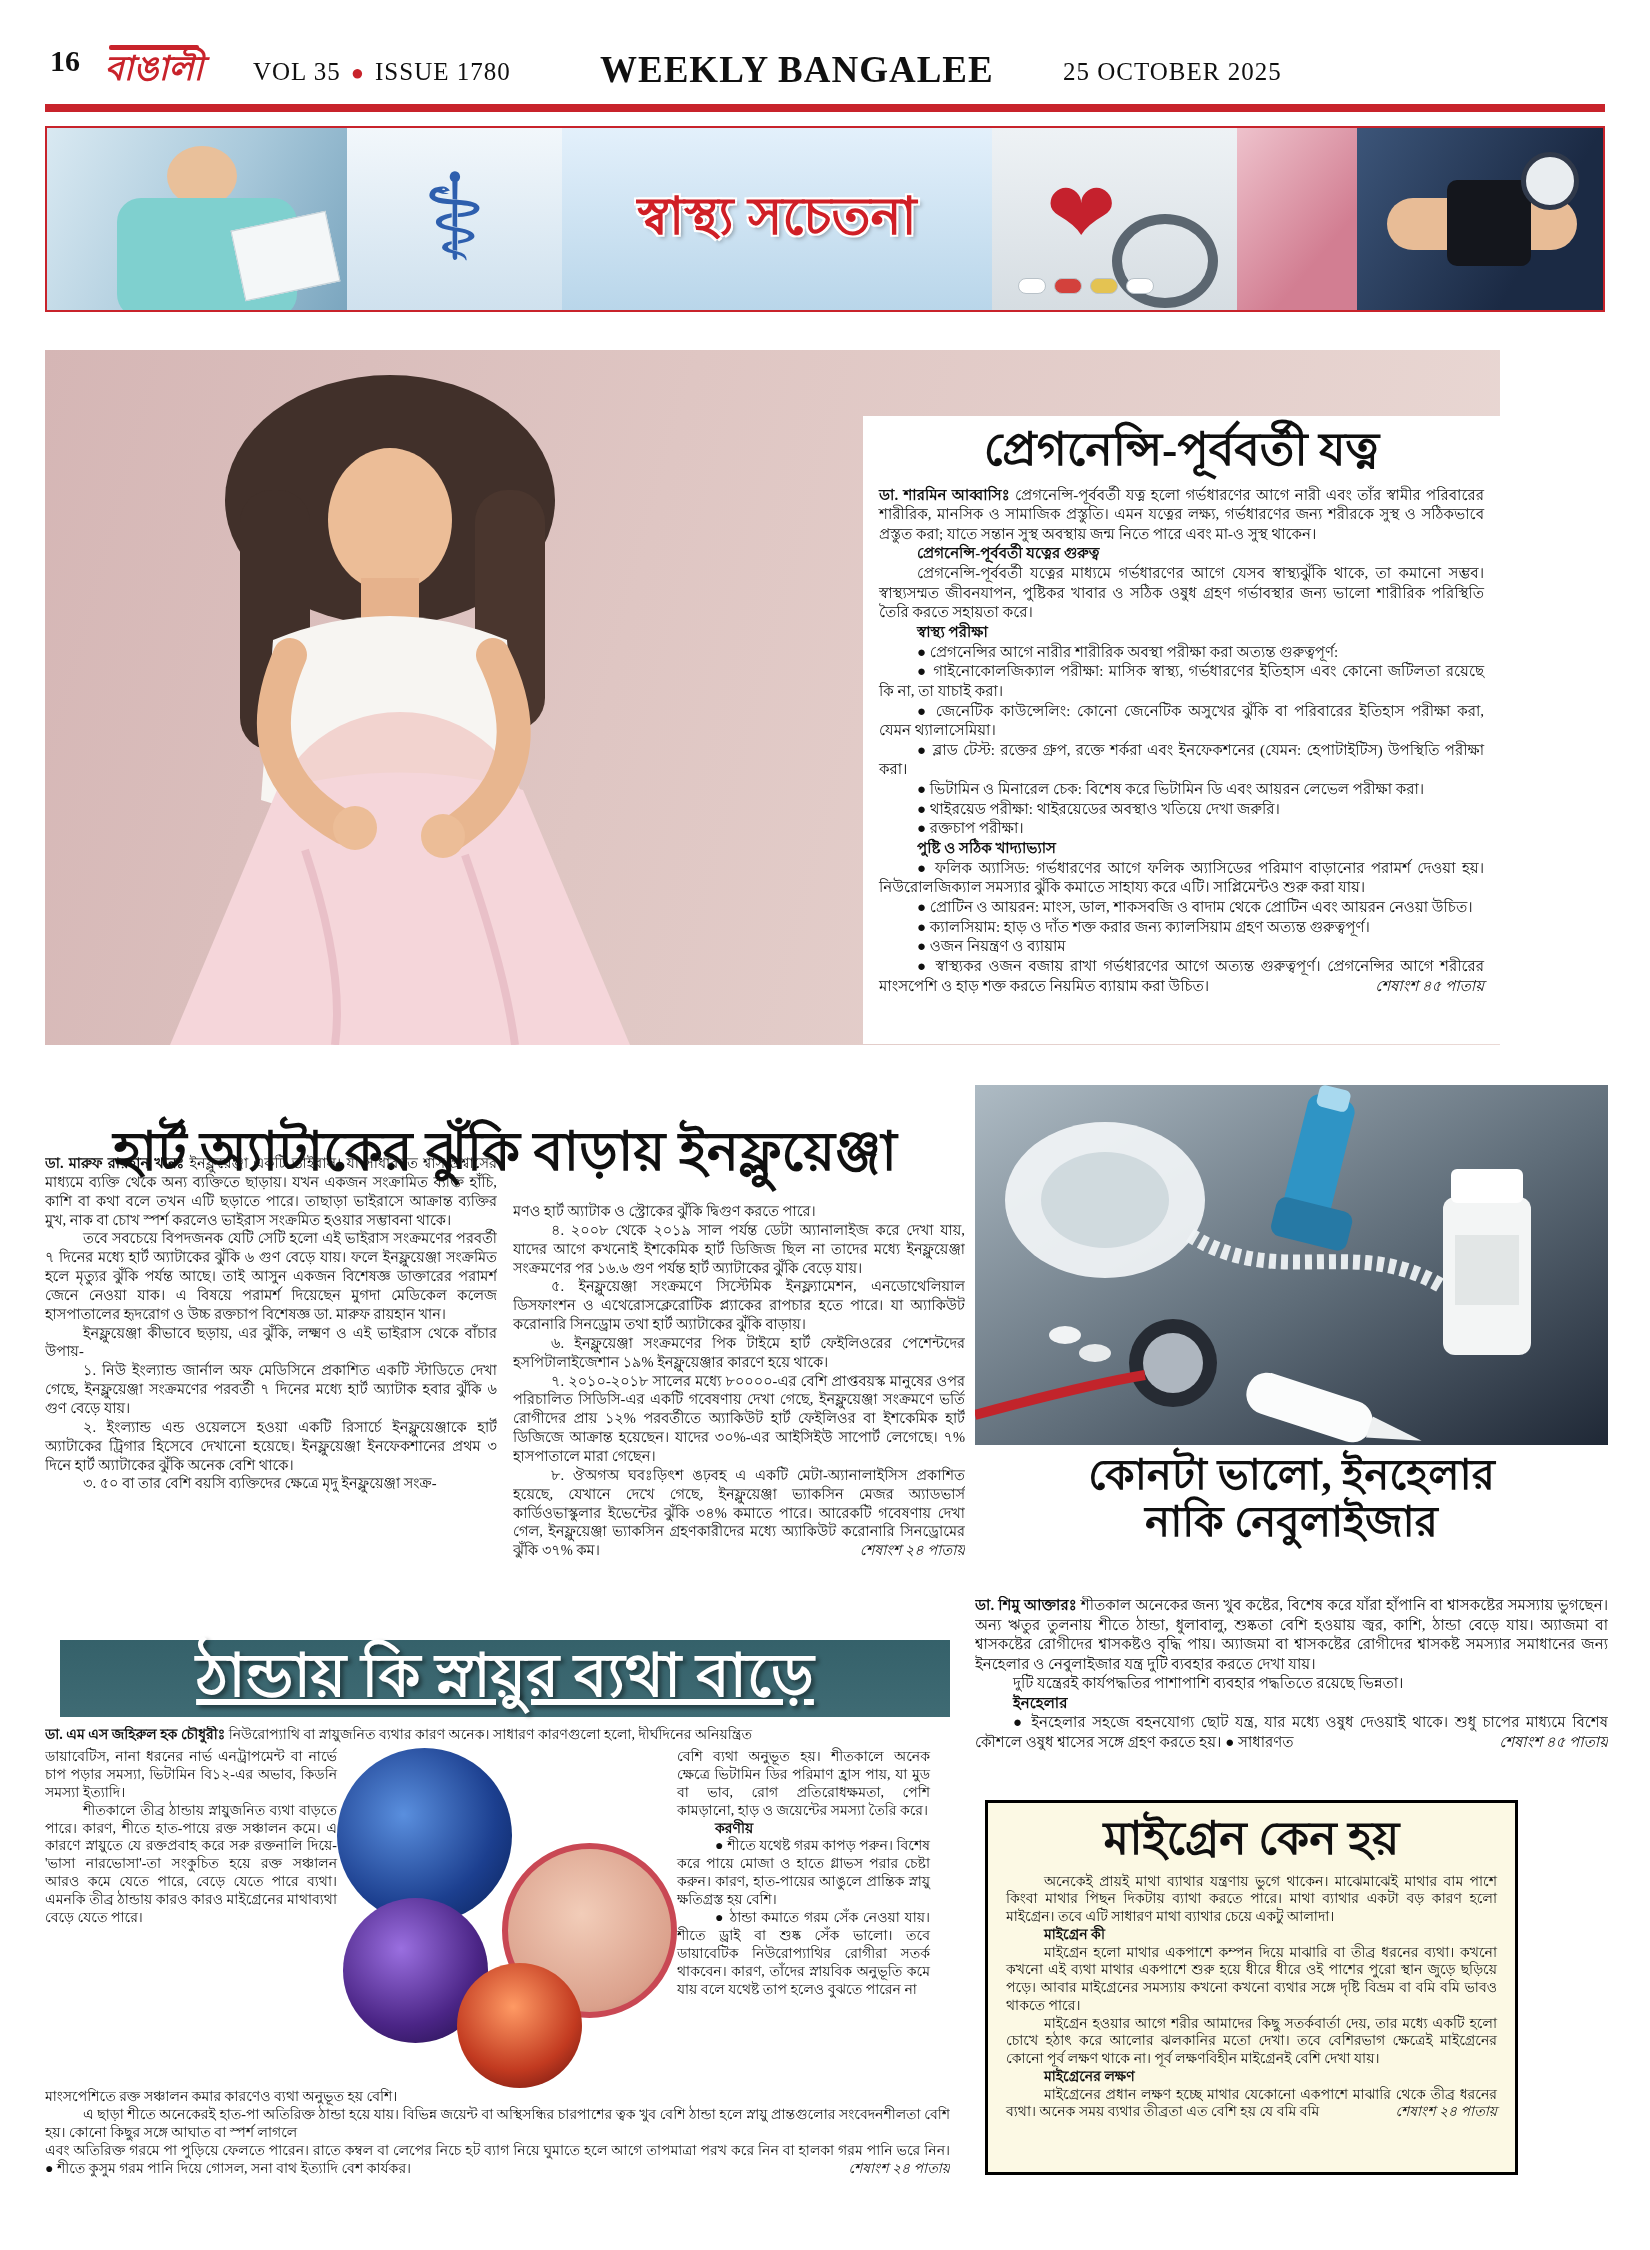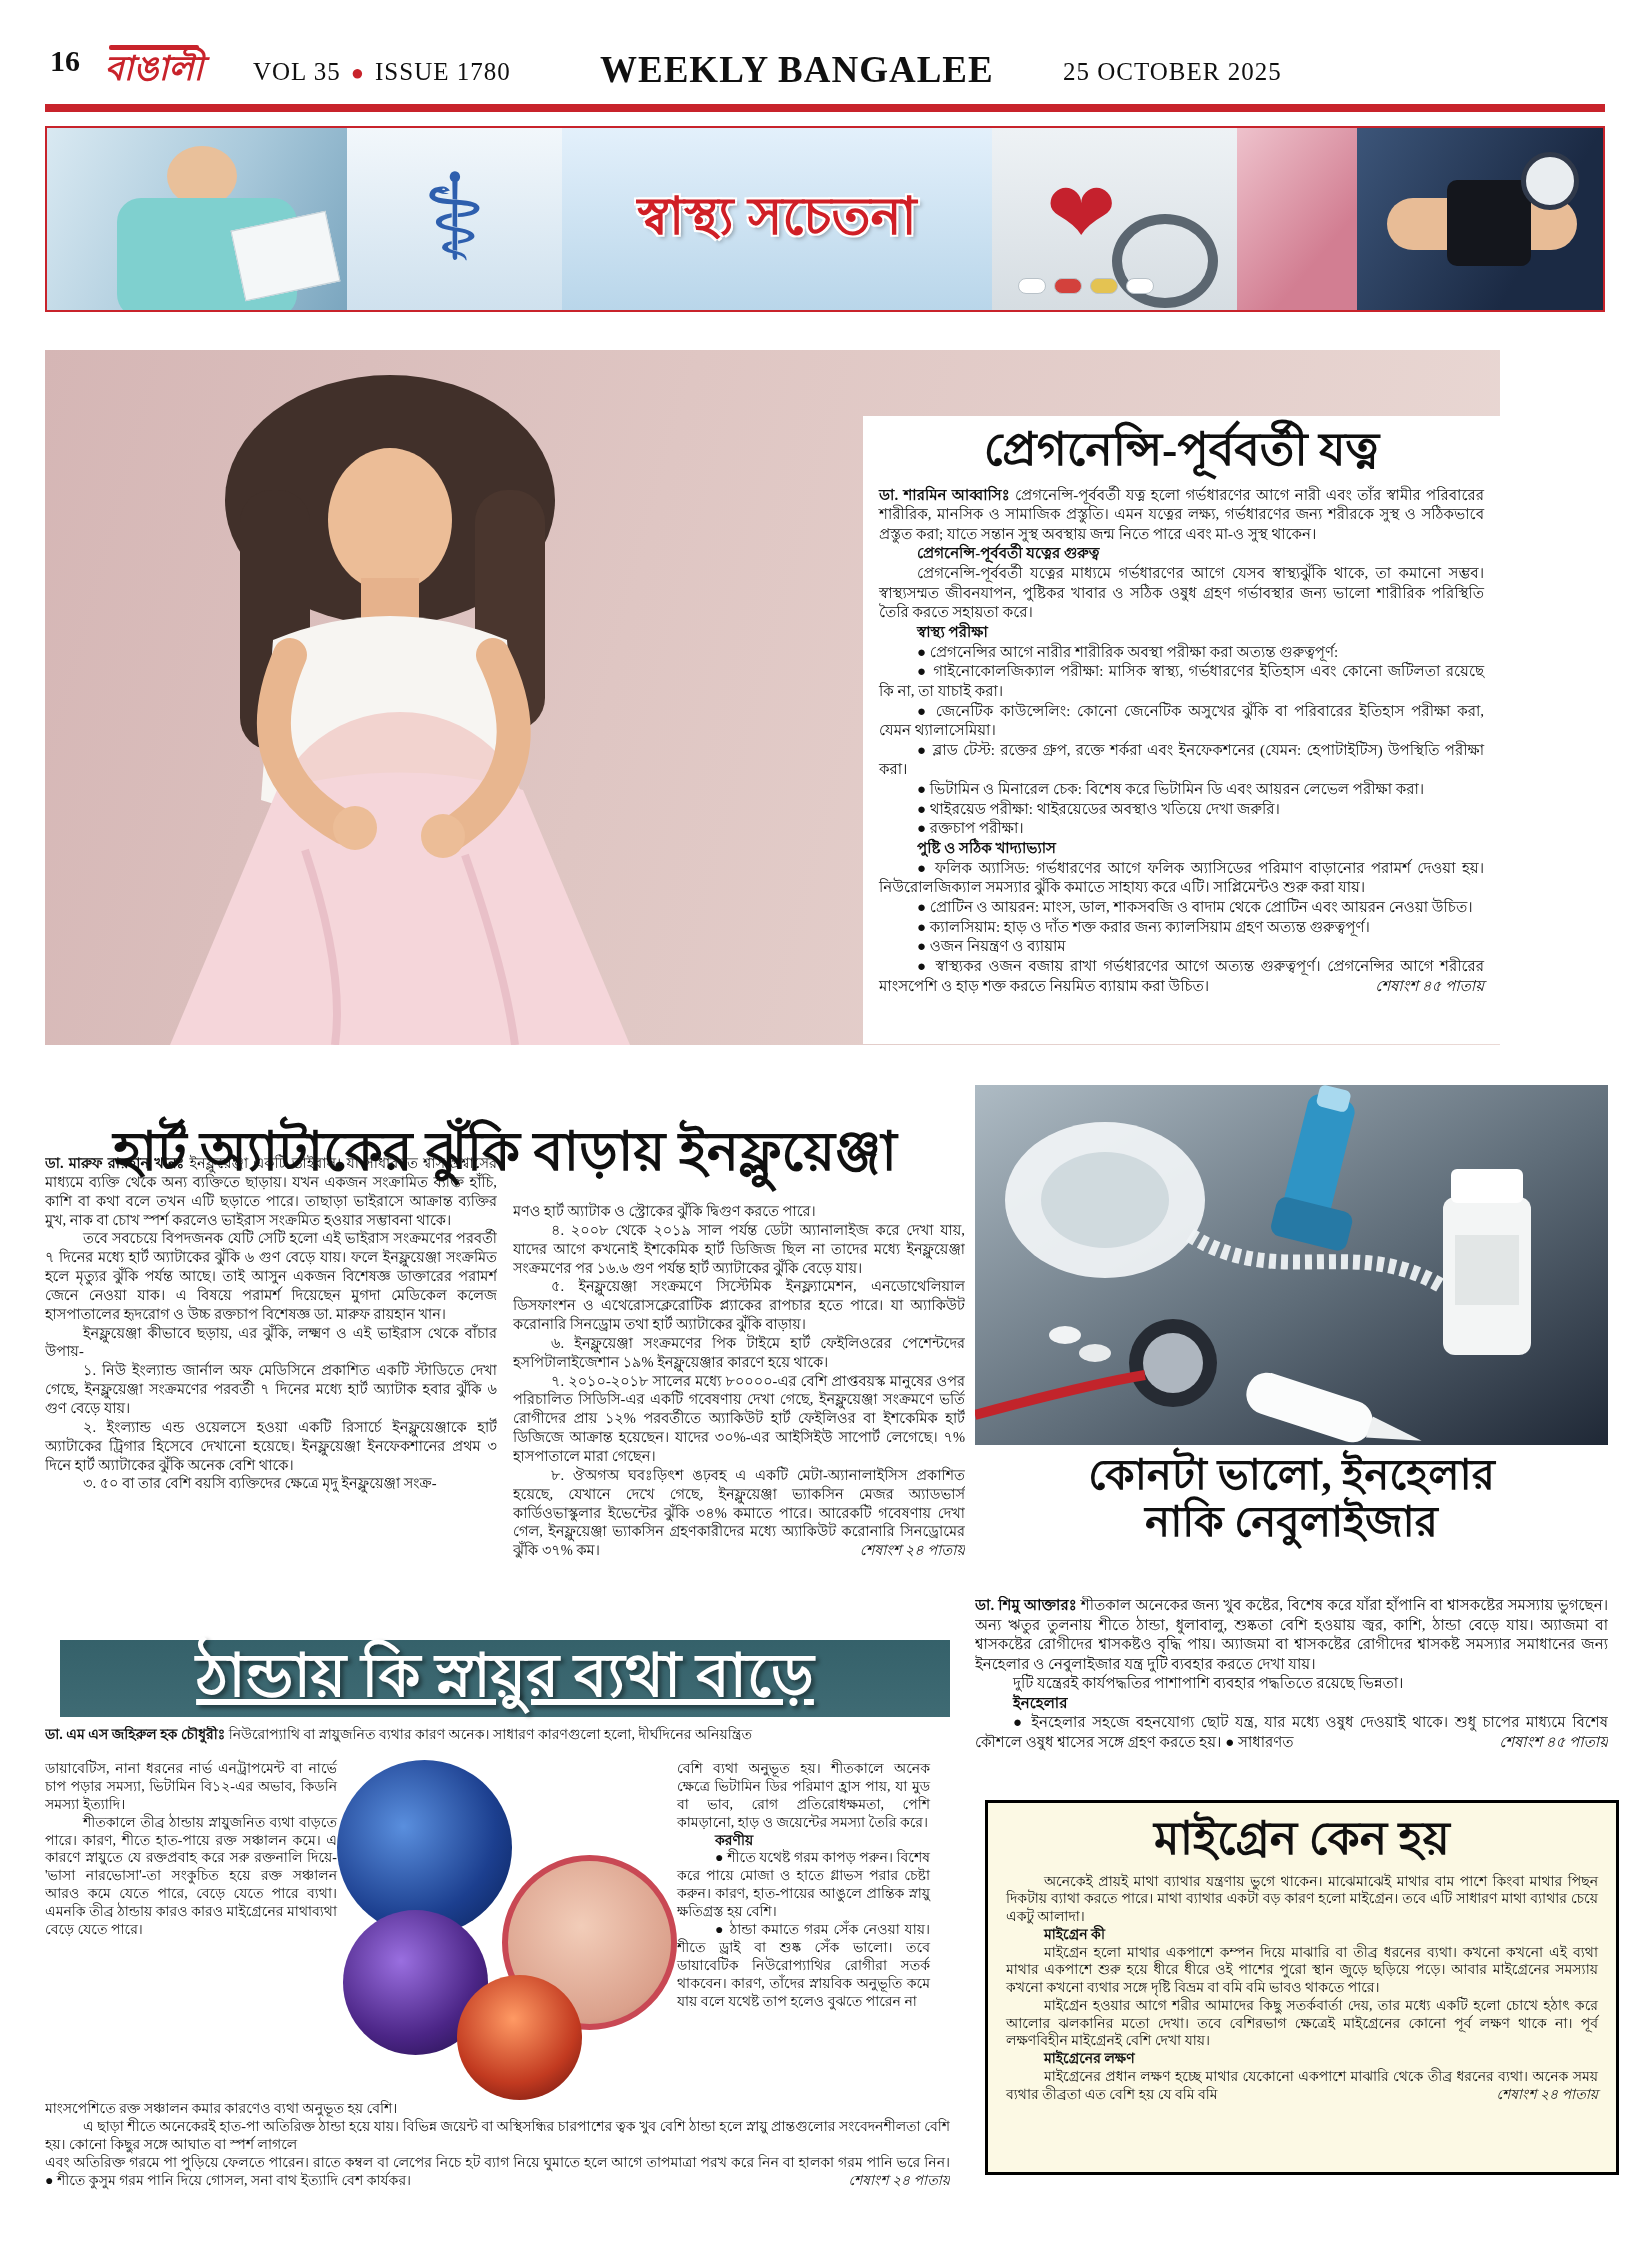--- a/index.html
+++ b/index.html
@@ -62,21 +62,21 @@
   .a2col{font-size:14.5px;line-height:1.3;overflow:hidden;}
 
   
   .a3hl{font-size:42px;}
   .a3body{font-size:15px;line-height:1.3;overflow:hidden;}
 
   
   .tealbar{background:linear-gradient(#35616a,#3f6b74);display:flex;align-items:center;justify-content:center;}
   .tealhl{color:#fff;font-weight:bold;font-size:60px;text-shadow:3px 3px 4px rgba(0,0,0,.45);text-decoration:underline;}
   .a4body{font-size:14px;line-height:1.28;overflow:hidden;}
-  .a4row{display:flex;margin-top:16px;}
+  .a4row{display:flex;margin-top:4px;}
   .a4left{width:292px;flex:none;}
   .a4right{width:253px;flex:none;}
   .jointimgs{width:340px;height:340px;flex:none;position:relative;}
   .jcirc{position:absolute;border-radius:50%;}
   .jc-hand{left:0;top:0;width:175px;height:175px;background:radial-gradient(circle at 38% 38%,#5a8fde,#1c3f8f 60%,#081f55);}
   .jc-pelvis{left:6px;top:150px;width:145px;height:145px;background:radial-gradient(circle at 40% 35%,#9a6fe0,#4b2586 60%,#1d0d42);}
   .jc-knee{left:165px;top:95px;width:175px;height:175px;background:radial-gradient(circle at 45% 40%,#f2cdb9,#dba18c 70%,#b97e6d);border:6px solid #c94854;box-sizing:border-box;}
   .jc-ankle{left:120px;top:215px;width:125px;height:125px;background:radial-gradient(circle at 45% 35%,#ff9a64,#c23a20 60%,#60100e);}
 
   
@@ -264,21 +264,21 @@
         <p class="para">● শীতে যথেষ্ট গরম কাপড় পরুন। বিশেষ করে পায়ে মোজা ও হাতে গ্লাভস পরার চেষ্টা করুন। কারণ, হাত-পায়ের আঙুলে প্রান্তিক স্নায়ু ক্ষতিগ্রস্ত হয় বেশি।</p>
         <p class="para">● ঠান্ডা কমাতে গরম সেঁক নেওয়া যায়। শীতে ড্রাই বা শুষ্ক সেঁক ভালো। তবে ডায়াবেটিক নিউরোপ্যাথির রোগীরা সতর্ক থাকবেন। কারণ, তাঁদের স্নায়বিক অনুভূতি কমে যায় বলে যথেষ্ট তাপ হলেও বুঝতে পারেন না</p>
       </div>
     </div>
 
     <p class="noindent">মাংসপেশিতে রক্ত সঞ্চালন কমার কারণেও ব্যথা অনুভূত হয় বেশি।</p>
     <p class="para">এ ছাড়া শীতে অনেকেরই হাত-পা অতিরিক্ত ঠান্ডা হয়ে যায়। বিভিন্ন জয়েন্ট বা অস্থিসন্ধির চারপাশের ত্বক খুব বেশি ঠান্ডা হলে স্নায়ু প্রান্তগুলোর সংবেদনশীলতা বেশি হয়। কোনো কিছুর সঙ্গে আঘাত বা স্পর্শ লাগলে</p>
     <p class="noindent"><span>এবং অতিরিক্ত গরমে পা পুড়িয়ে ফেলতে পারেন। রাতে কম্বল বা লেপের নিচে হট ব্যাগ নিয়ে ঘুমাতে হলে আগে তাপমাত্রা পরখ করে নিন বা হালকা গরম পানি ভরে নিন। ● শীতে কুসুম গরম পানি দিয়ে গোসল, সনা বাথ ইত্যাদি বেশ কার্যকর।</span><span class="continued">শেষাংশ ২৪ পাতায়</span></p>
   </div>
 
-  <div class="abs migbox bt migbody" style="left:985px;top:1800px;width:634px;height:375px;">
+  <div class="abs migbox bt migbody" style="left:985px;top:1800px;width:533px;height:375px;">
     <div class="headline mighl">মাইগ্রেন কেন হয়</div>
     <p class="para">অনেকেই প্রায়ই মাথা ব্যাথার যন্ত্রণায় ভুগে থাকেন। মাঝেমাঝেই মাথার বাম পাশে কিংবা মাথার পিছন দিকটায় ব্যাথা করতে পারে। মাথা ব্যাথার একটা বড় কারণ হলো মাইগ্রেন। তবে এটি সাধারণ মাথা ব্যাথার চেয়ে একটু আলাদা।</p>
     <p class="subhead">মাইগ্রেন কী</p>
     <p class="para">মাইগ্রেন হলো মাথার একপাশে কম্পন দিয়ে মাঝারি বা তীব্র ধরনের ব্যথা। কখনো কখনো এই ব্যথা মাথার একপাশে শুরু হয়ে ধীরে ধীরে ওই পাশের পুরো স্থান জুড়ে ছড়িয়ে পড়ে। আবার মাইগ্রেনের সমস্যায় কখনো কখনো ব্যথার সঙ্গে দৃষ্টি বিভ্রম বা বমি বমি ভাবও থাকতে পারে।</p>
     <p class="para">মাইগ্রেন হওয়ার আগে শরীর আমাদের কিছু সতর্কবার্তা দেয়, তার মধ্যে একটি হলো চোখে হঠাৎ করে আলোর ঝলকানির মতো দেখা। তবে বেশিরভাগ ক্ষেত্রেই মাইগ্রেনের কোনো পূর্ব লক্ষণ থাকে না। পূর্ব লক্ষণবিহীন মাইগ্রেনই বেশি দেখা যায়।</p>
     <p class="subhead">মাইগ্রেনের লক্ষণ</p>
     <p class="para"><span>মাইগ্রেনের প্রধান লক্ষণ হচ্ছে মাথার যেকোনো একপাশে মাঝারি থেকে তীব্র ধরনের ব্যথা। অনেক সময় ব্যথার তীব্রতা এত বেশি হয় যে বমি বমি</span><span class="continued">শেষাংশ ২৪ পাতায়</span></p>
   </div>
 
 </div>

